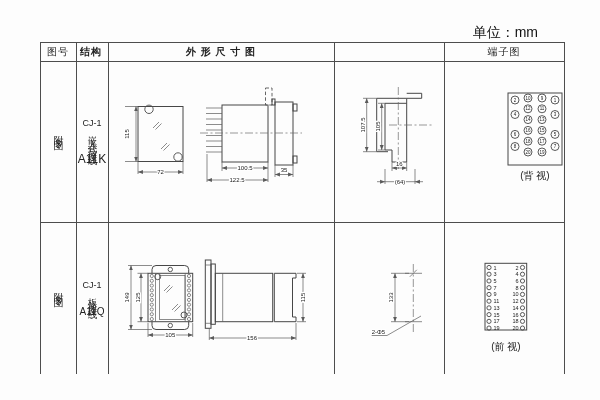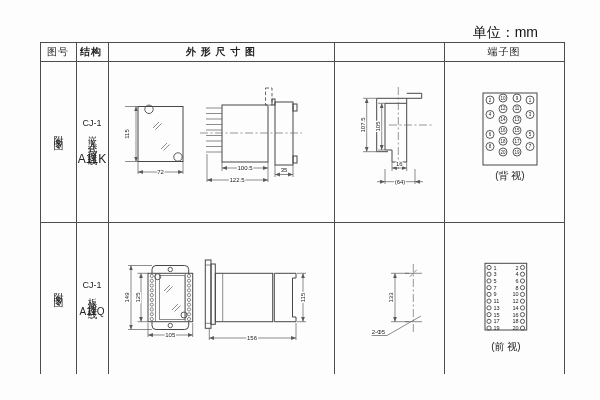--- a/index.html
+++ b/index.html
@@ -124,21 +124,21 @@
         <text class="dimt" x="65.3" y="104.8" text-anchor="middle">16</text>
         <path class="thin" d="M51,108 V123 M81,108 V123"></path>
         <line class="dimE" x1="43" y1="120.7" x2="51" y2="120.7"></line>
         <line class="dimS" x1="81" y1="120.7" x2="89" y2="120.7"></line>
         <line class="thin" x1="51" y1="120.7" x2="81" y2="120.7"></line>
         <text class="dimt" x="66" y="122.8" text-anchor="middle">(64)</text>
       </g>
     </svg>
   </div>
 
-  <div class="cell" style="left:444px;top:61px;width:120px;height:161px;">
+  <div class="cell" style="left:444px;top:61px;width:120px;height:161px;padding-left:25px;">
     <svg width="120" height="161" viewBox="0 0 120 161">
       <rect class="ln" x="39" y="32" width="54" height="72"></rect>
       <g>
           <circle cx="59" cy="37" r="4" class="sh"></circle>
           <text x="59" y="38.62" text-anchor="middle" class="tn" font-size="4.5">10</text>
           <circle cx="59" cy="47.8" r="4" class="sh"></circle>
           <text x="59" y="49.419999999999995" text-anchor="middle" class="tn" font-size="4.5">12</text>
           <circle cx="59" cy="58.6" r="4" class="sh"></circle>
           <text x="59" y="60.22" text-anchor="middle" class="tn" font-size="4.5">14</text>
           <circle cx="59" cy="69.4" r="4" class="sh"></circle>

